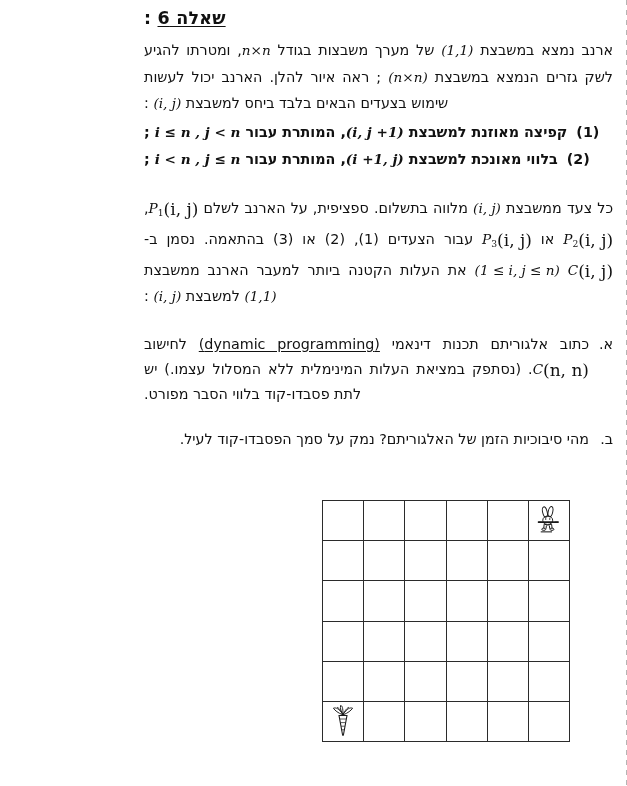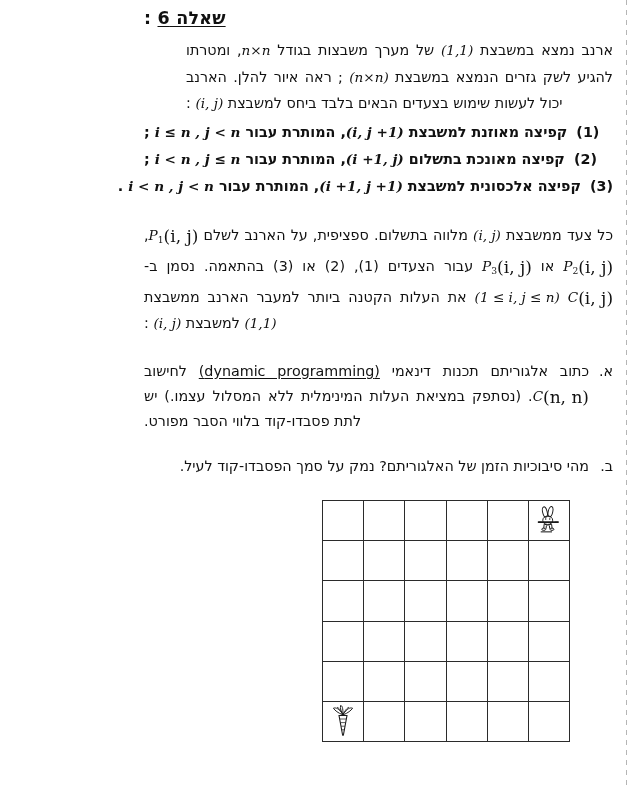--- a/index.html
+++ b/index.html
@@ -66,21 +66,20 @@
     font-size: 14.3px;
     line-height: 26.5px;
     text-align: justify;
     text-align-last: left;
     margin: 0;
     direction: rtl;
   }
 
   .para-intro {
     margin-bottom: 2px;
-    margin-left: 42px;
   }
 
   .steps {
     list-style: none;
     margin: 0;
     padding: 0;
     font-size: 14.3px;
     line-height: 27px;
   }
   .steps li {
@@ -191,22 +190,21 @@
   <div class="scan-line"></div>
 
   <div class="content">
 
     <h1 class="q-title"><span class="u">שאלה 6</span><span> :</span></h1>
 
     <p class="para para-intro"><span>ארנב נמצא במשבצת</span> <span class="m">(1,1)</span> <span>של מערך משבצות בגודל</span> <span class="m">n×n</span><span>, ומטרתו להגיע לשק גזרים הנמצא במשבצת</span> <span class="m">(n×n)</span> <span>; ראה איור להלן. הארנב יכול לעשות שימוש בצעדים הבאים בלבד ביחס למשבצת</span> <span class="m">(i, j)</span> <span>:</span></p>
 
     <ul class="steps">
       <li><span class="num">(1)</span> <span>קפיצה מאוזנת למשבצת</span> <span class="m">(i, j +1)</span><span>, המותרת עבור</span> <span class="m">i ≤ n , j &lt; n</span> <span>;</span></li>
-      <li><span class="num">(2)</span> <span>קפיצה מאונכת בתשלום</span> <span class="m">(i +1, j)</span><span>, המותרת עבור</span> <span class="m">i &lt; n , j ≤ n</span> <span>;</span></li>
-      <li><span class="num">(3)</span> <span>קפיצה אלכסונית למשבצת</span> <span class="m">(i +1, j +1)</span><span>, המותרת עבור</span> <span class="m">i &lt; n , j &lt; n</span> <span>.</span></li>
+      <li><span class="num">(2)</span> <span>בלווי מאונכת למשבצת</span> <span class="m">(i +1, j)</span><span>, המותרת עבור</span> <span class="m">i &lt; n , j ≤ n</span> <span>;</span></li>
     </ul>
 
     <p class="para para-cost"><span>כל צעד ממשבצת</span> <span class="m">(i, j)</span> <span>מלווה בתשלום. ספציפית, על הארנב לשלם</span> <span class="m"><span>P</span><sub>1</sub><span class="mpar">(i, j)</span></span><span>,</span> <span class="m"><span>P</span><sub>2</sub><span class="mpar">(i, j)</span></span> <span>או</span> <span class="m"><span>P</span><sub>3</sub><span class="mpar">(i, j)</span></span> <span>עבור הצעדים (1), (2) או (3) בהתאמה. נסמן ב-</span> <span class="m"><span>C</span><span class="mpar">(i, j)</span></span> <span class="m">(1 ≤ i, j ≤ n)</span> <span>את העלות הקטנה ביותר למעבר הארנב ממשבצת</span> <span class="m">(1,1)</span> <span>למשבצת</span> <span class="m">(i, j)</span> <span>:</span></p>
 
     <div class="sections">
 
       <div class="sec">
         <div class="sec-label">א.</div>
         <div class="sec-body just-left"><span>כתוב אלגוריתם תכנות דינאמי</span> <span class="u">(dynamic programming)</span> <span>לחישוב</span> <span class="m"><span>C</span><span class="mpar">(n, n)</span></span><span>.</span> <span>(נסתפק במציאת העלות המינימלית ללא המסלול עצמו.) יש לתת פסבדו-קוד בלווי הסבר מפורט.</span></div>
       </div>

